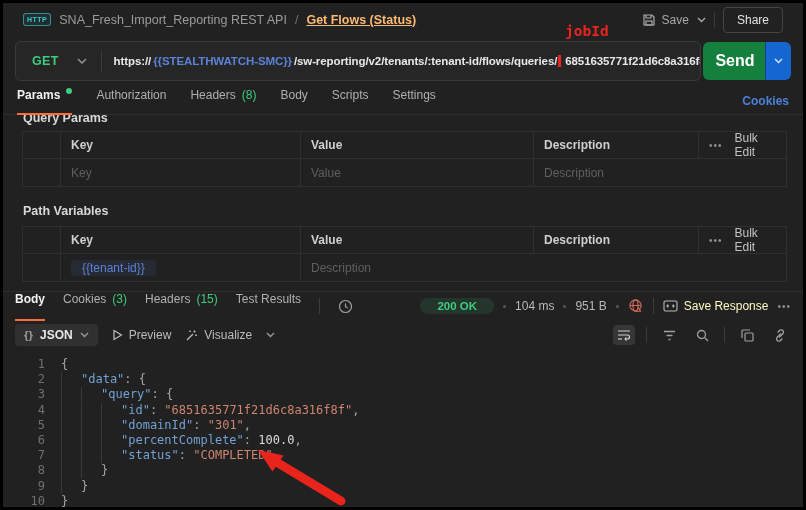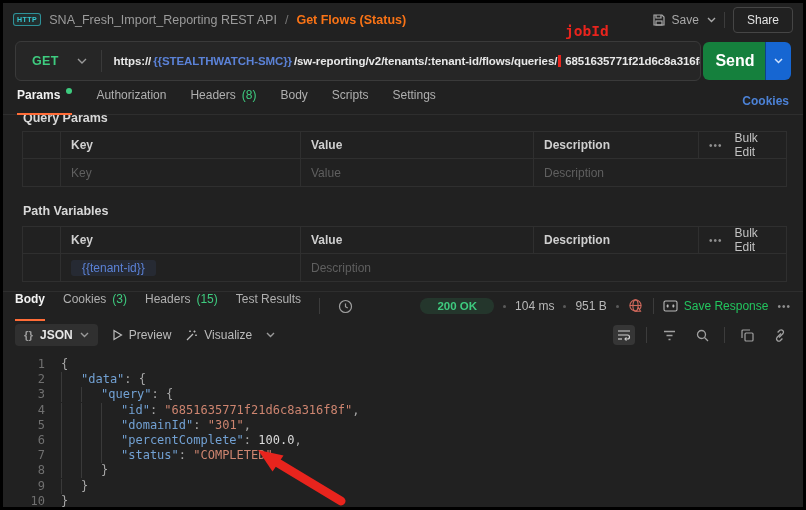--- a/index.html
+++ b/index.html
@@ -1,27 +1,27 @@
 <!DOCTYPE html>
 <html><head>
 <meta charset="utf-8">
 <style>
   html,body{margin:0;padding:0;}
   body{width:806px;height:510px;background:#000;position:relative;overflow:hidden;
        font-family:"Liberation Sans",sans-serif;-webkit-font-smoothing:antialiased;}
   .frame{position:absolute;left:3px;top:3px;width:800px;height:504px;background:#212121;overflow:hidden;}
 
   
-  .topbar{height:33px;display:flex;align-items:center;justify-content:space-between;padding:0 10px;}
+  .topbar{height:33px;display:flex;align-items:center;justify-content:space-between;padding:0 20px;}
   .crumb{display:flex;align-items:center;gap:8px;font-size:12.5px;}
   .http-badge{font-size:7px;font-weight:bold;color:#35c8d2;border:1px solid rgba(53,200,210,.65);
               background:rgba(53,200,210,.08);border-radius:3px;padding:2px 3px;letter-spacing:.5px;}
   .crumb-collection{color:#9b9b9b;}
   .crumb-sep{color:#777;}
-  .crumb-request{color:#f97316;font-weight:bold;}
+  .crumb-request{color:#fdba74;font-weight:bold;text-decoration:underline;}
   .topbar-right{display:flex;align-items:center;gap:8px;}
   .save-btn{display:flex;align-items:center;gap:6px;color:#a9a9a9;font-size:12px;cursor:pointer;}
   .icon-svg{display:block;}
   .vdiv{width:1px;height:16px;background:#3c3c3c;}
   .share-btn{background:transparent;border:1px solid #454545;color:#e3e3e3;font-size:12px;
              font-family:inherit;border-radius:4px;height:26px;padding:0 13px;cursor:pointer;}
 
   
   .url-row{display:flex;align-items:center;padding:5px 12px 7px 12px;gap:2px;}
   .url-bar{flex:1;height:38px;background:#262626;border:1px solid #3a3a3a;border-radius:6px;
@@ -68,21 +68,21 @@
 
   
   .resp-header{margin-top:9px;border-top:1px solid #2e2e2e;height:28px;display:flex;align-items:center;
                justify-content:space-between;padding:0 12px;font-size:12px;}
   .resp-left{display:flex;align-items:center;gap:18px;height:100%;}
   .resp-right{display:flex;align-items:center;gap:9px;}
   .status-pill{color:#3ecb7f;background:rgba(62,203,127,.13);font-weight:bold;border-radius:8px;
                padding:2px 17px;font-size:11.5px;cursor:pointer;}
   .meta{color:#b9b9b9;}
   .sep-dot{width:3px;height:3px;border-radius:50%;background:#5a5a5a;}
-  .save-resp{display:flex;align-items:center;gap:6px;color:#22c55e;cursor:pointer;}
+  .save-resp{display:flex;align-items:center;gap:6px;color:#fef9c3;cursor:pointer;}
 
   
   .resp-toolbar{height:30px;display:flex;align-items:center;padding:0 12px;gap:14px;}
   .json-pill{display:flex;align-items:center;gap:7px;background:#303030;border-radius:4px;
              padding:4px 9px;cursor:pointer;}
   .braces{color:#9a9a9a;font-size:11.5px;font-weight:bold;}
   .json-label{color:#e6e6e6;font-size:12px;font-weight:bold;}
   .tool-item{display:flex;align-items:center;gap:6px;color:#bcbcbc;font-size:12px;cursor:pointer;}
   .toolbar-right{margin-left:auto;display:flex;align-items:center;gap:11px;}
   .tb-icon{display:flex;align-items:center;justify-content:center;width:22px;height:20px;cursor:pointer;}

